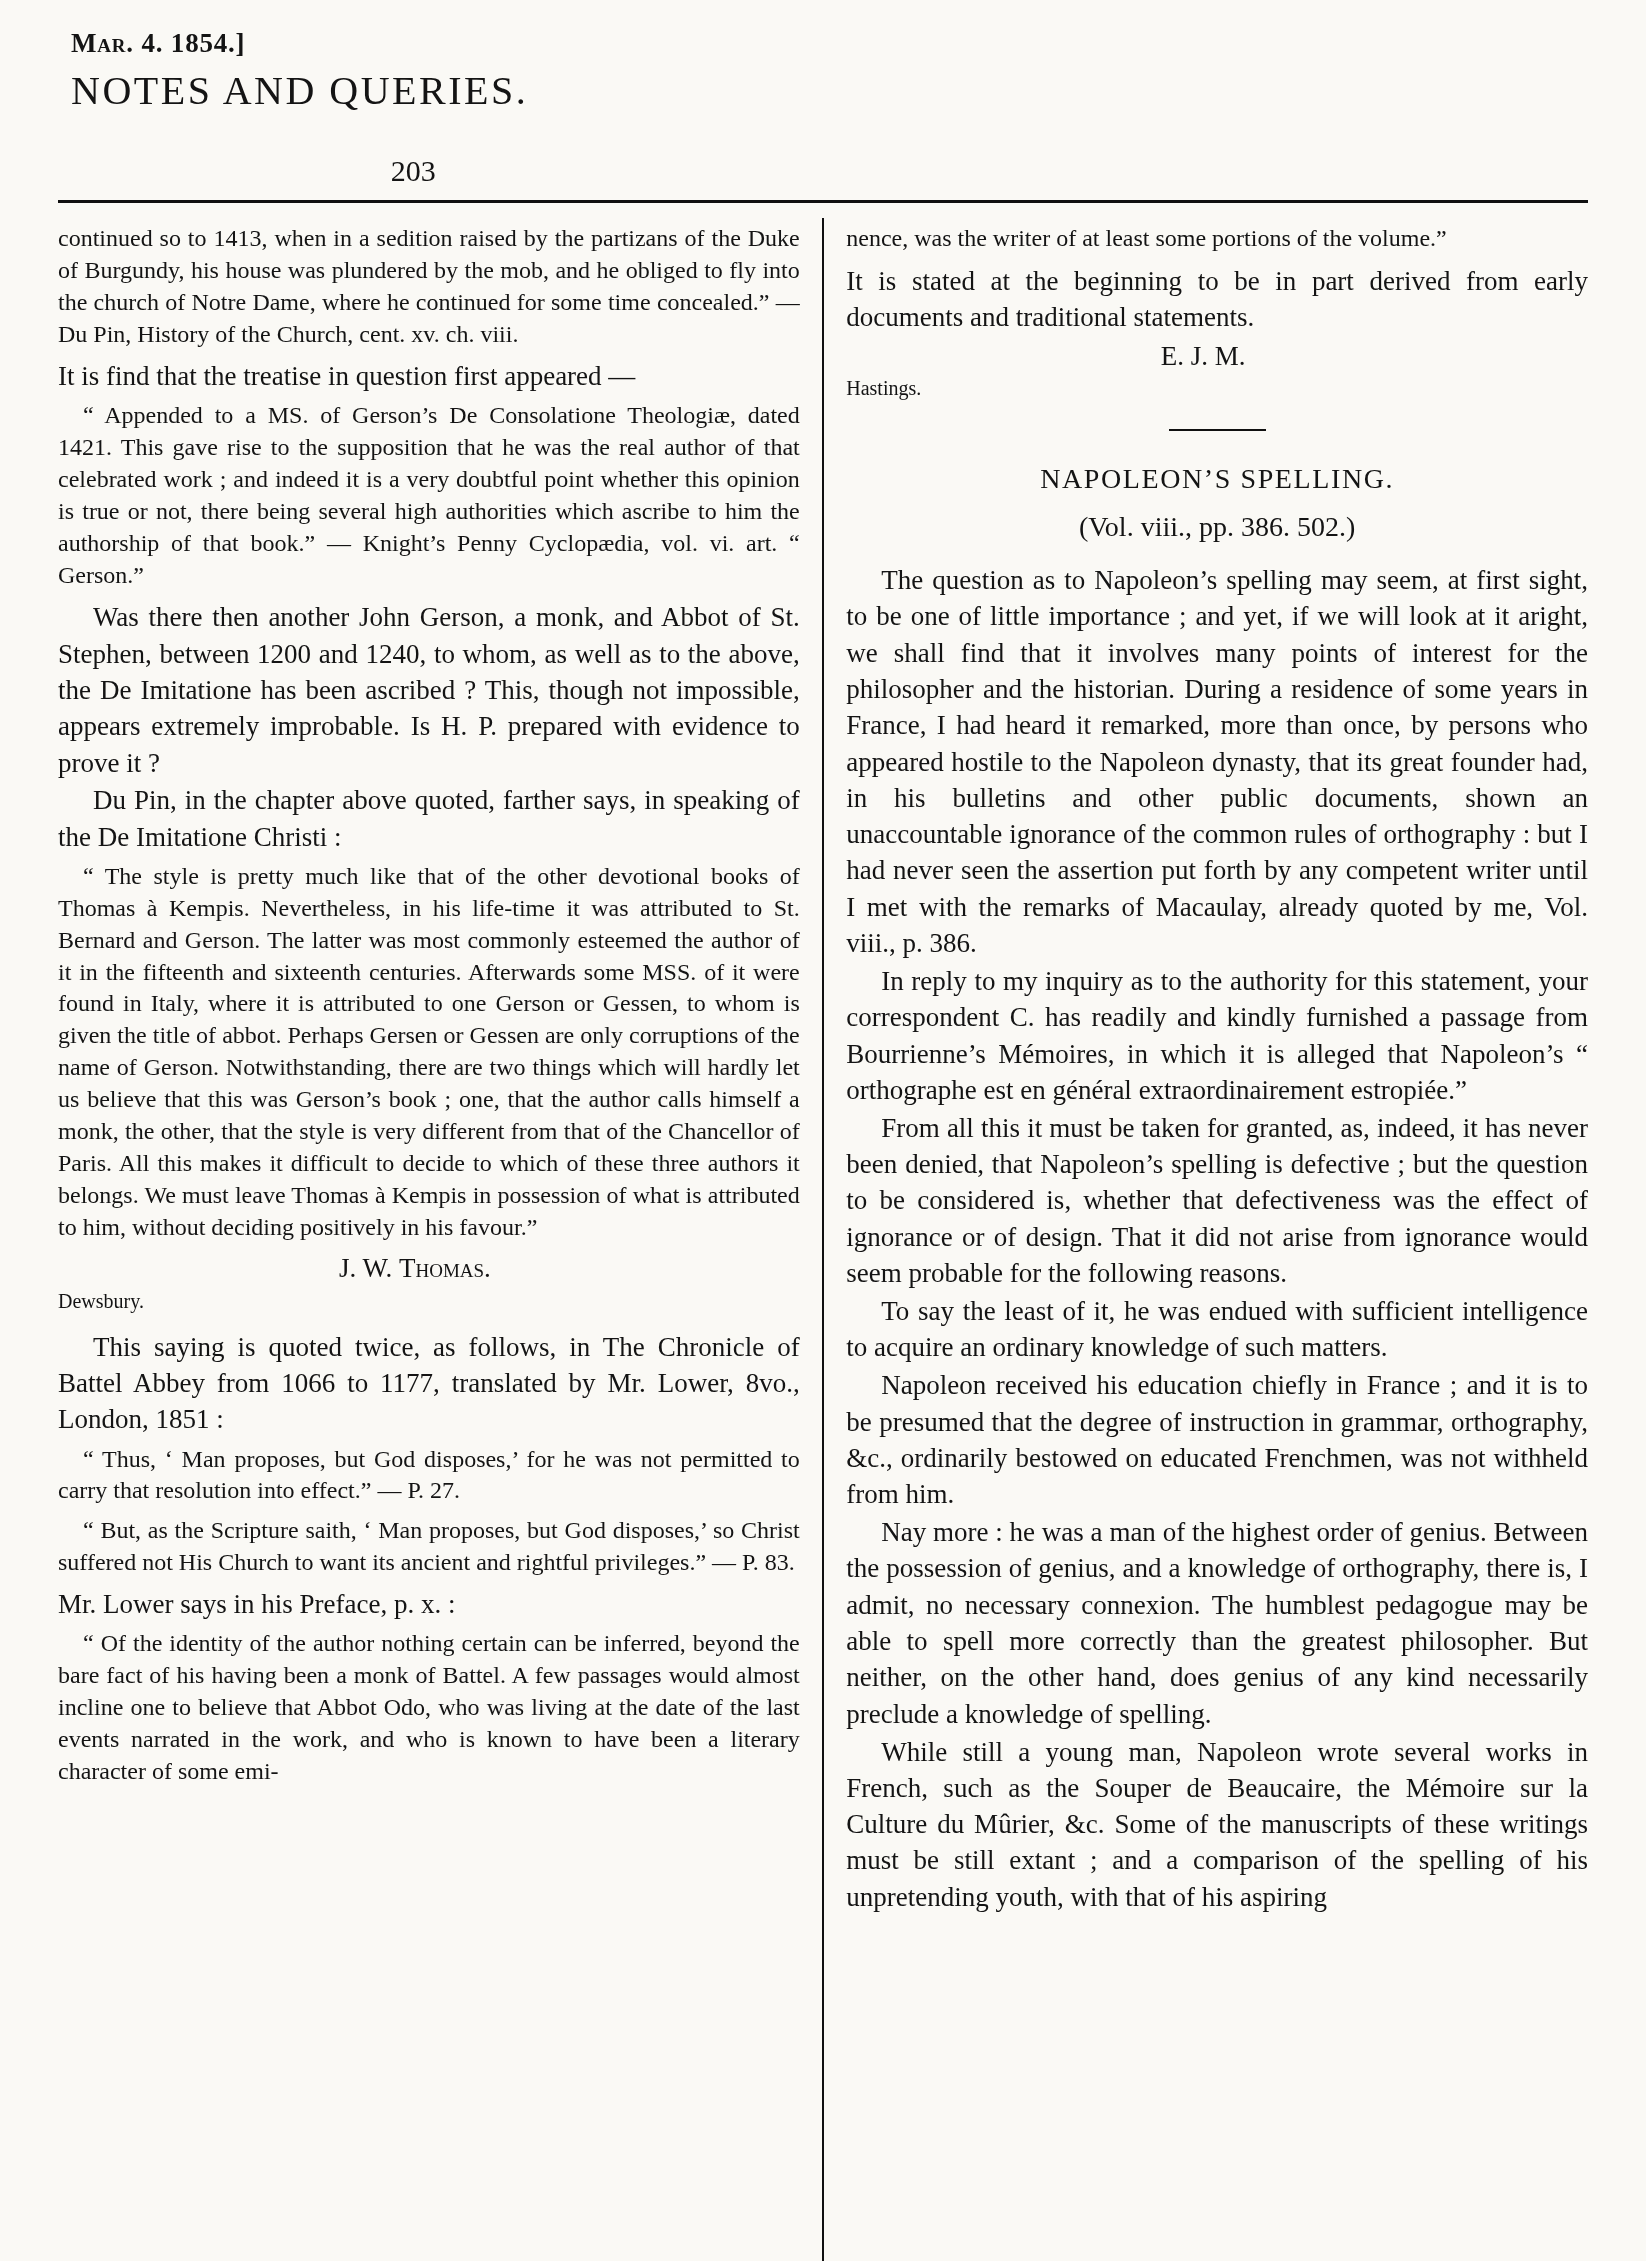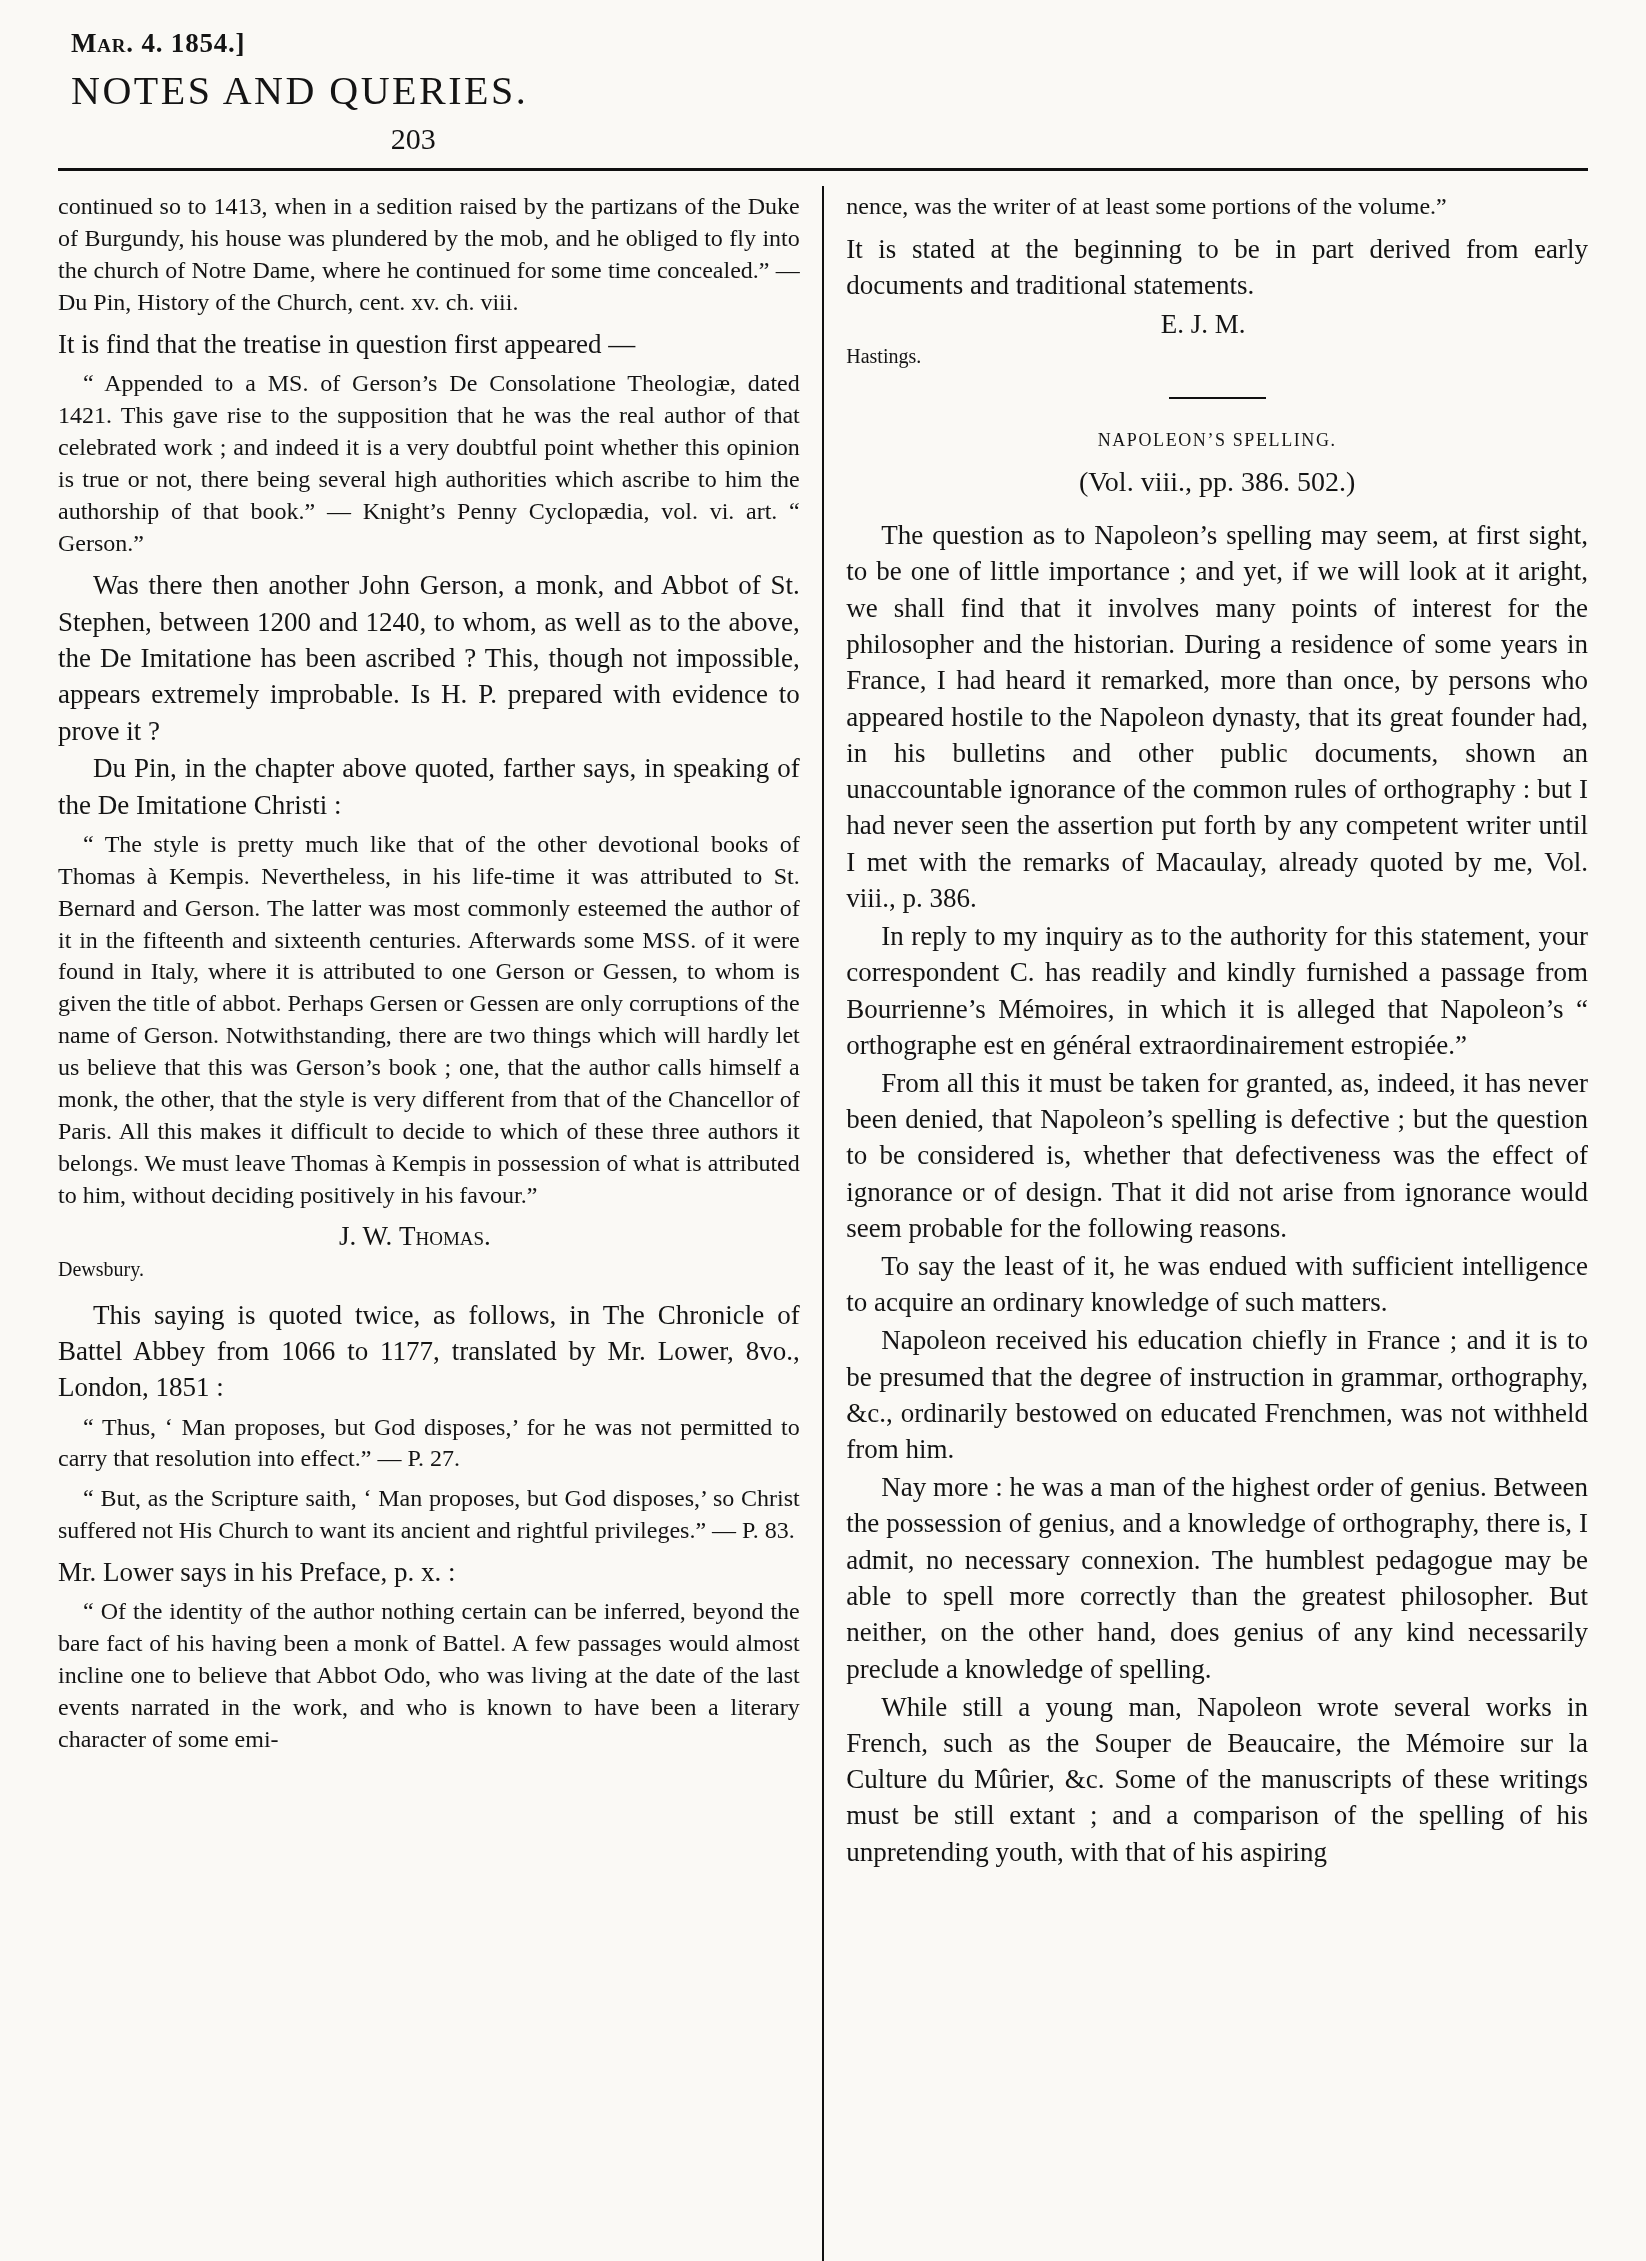--- a/index.html
+++ b/index.html
@@ -36,20 +36,21 @@
     margin: 8px;
     text-align: center;
     font-size: 40px;
     font-weight: normal;
     letter-spacing: 2.5px;
   }
   .m-page {
     width: 24%;
     text-align: right;
     font-size: 30px;
+    margin-top: 32px;
   }
   .head-rule {
     border: 0;
     border-top: 3.3px solid #101010;
     margin: 11.5px 0 0;
   }
   main.columns {
     display: flex;
     margin-top: 15px;
     height: 2124px;
@@ -92,21 +93,21 @@
     line-height: 1.3;
     margin: 1.6px 0 15px;
   }
   .section-divider {
     width: 97px;
     border: 0;
     border-top: 2.5px solid #101010;
     margin: 28px auto 30px;
   }
   .section-heading {
-    font-size: 18px;
+    font-size: 28px;
     line-height: 1.3;
     text-align: center;
     letter-spacing: 1.6px;
     text-indent: 0;
     margin: 5px 0 11.5px;
   }
   .section-subheading {
     font-size: 28px;
     line-height: 1.3;
     text-align: center;

